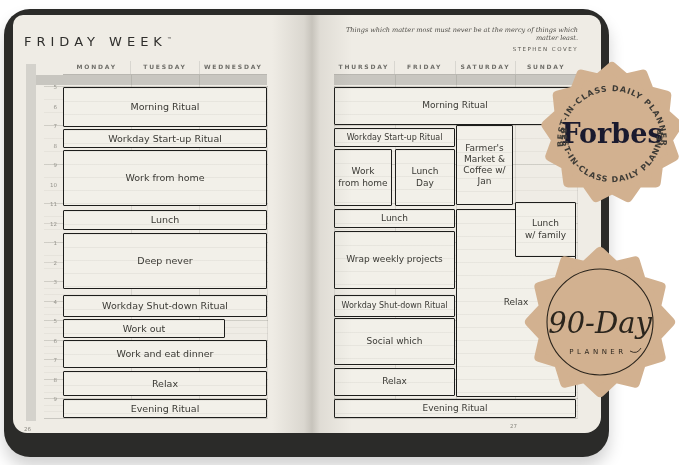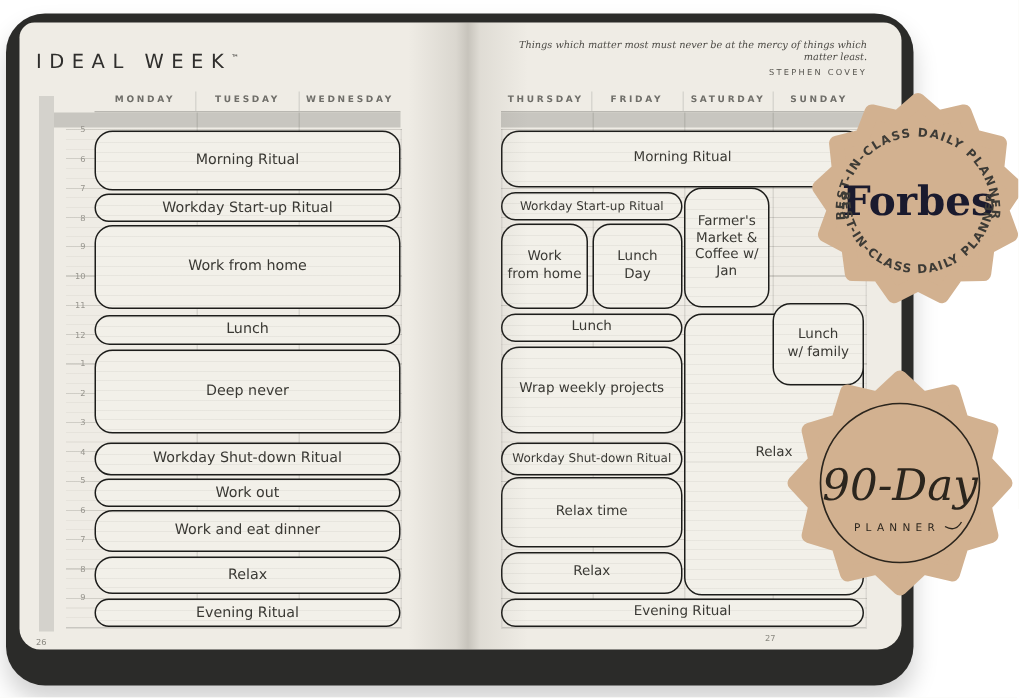--- a/index.html
+++ b/index.html
@@ -29,21 +29,21 @@
   .lines-layer{position:absolute;top:86px;height:332px;border-bottom:1px solid #c9c7c1;
     background-image:
       repeating-linear-gradient(to bottom, rgba(60,58,50,0.13) 0 0.8px, transparent 0.8px 19.53px),
       repeating-linear-gradient(to bottom, rgba(60,58,50,0.05) 0 0.7px, transparent 0.7px 6.51px);}
   .lines-left{left:44px;width:223px;border-right:1px solid rgba(0,0,0,0.08);}
   .lines-right{left:334px;width:242px;border-left:1px solid rgba(0,0,0,0.08);
                border-right:1px solid rgba(0,0,0,0.08);}
   .vline{position:absolute;top:75px;height:343px;width:1px;background:rgba(60,58,50,0.12);}
   .time-label{position:absolute;left:44px;width:13px;text-align:right;font-size:5.5px;
               color:#96948d;}
-  .event{position:absolute;box-sizing:border-box;border:1.6px solid #1d1d1b;border-radius:12px;
+  .event{position:absolute;box-sizing:border-box;border:1.6px solid #1d1d1b;border-radius:1px;
          background-color:#f2f0e9;
          background-image:repeating-linear-gradient(to bottom, rgba(60,58,50,0.06) 0 0.7px, transparent 0.7px 6.51px);
          display:flex;align-items:center;justify-content:center;overflow:hidden;}
   .event-label{font-size:9.5px;color:#3a3934;text-align:center;white-space:pre-line;
                line-height:1.25;}
   #events-right .event-label{font-size:9px;}
   #events-right .event.small .event-label{font-size:8px;}
   .page-num{position:absolute;font-size:5.5px;color:#8a8880;}
   .pn-left{left:24px;top:426px;}
   .pn-right{left:510px;top:423px;}
@@ -62,21 +62,21 @@
 </head>
 <body>
 
 <div class="canvas">
 
   <div class="cover"></div>
 
   <div class="pages"></div>
 
   <div class="page-title">
-    <span>IDEAL WEEK</span><sup>™</sup>
+    <span>FRIDAY WEEK</span><sup>™</sup>
   </div>
   <div class="edge-strip"></div>
   <div class="headers headers-left" id="headers-left">
       <div class="day-cell">MONDAY</div>
       <div class="day-cell">TUESDAY</div>
       <div class="day-cell">WEDNESDAY</div>
     </div>
   <div class="grey-band band-left"></div>
   <div class="lines-layer lines-left"></div>
   <div class="vline" style="left:131px;"></div>
@@ -112,21 +112,21 @@
       </div>
       <div class="event" style="left: 63px; top: 210px; width: 204px; height: 20px;">
         <span class="event-label">Lunch</span>
       </div>
       <div class="event" style="left: 63px; top: 233px; width: 204px; height: 56px;">
         <span class="event-label">Deep never</span>
       </div>
       <div class="event" style="left: 63px; top: 295px; width: 204px; height: 22px;">
         <span class="event-label">Workday Shut-down Ritual</span>
       </div>
-      <div class="event" style="left: 63px; top: 319px; width: 204px; height: 19px;">
+      <div class="event" style="left: 63px; top: 319px; width: 162px; height: 19px;">
         <span class="event-label">Work out</span>
       </div>
       <div class="event" style="left: 63px; top: 340px; width: 204px; height: 28px;">
         <span class="event-label">Work and eat dinner</span>
       </div>
       <div class="event" style="left: 63px; top: 371px; width: 204px; height: 25px;">
         <span class="event-label">Relax</span>
       </div>
       <div class="event" style="left: 63px; top: 399px; width: 204px; height: 19px;">
         <span class="event-label">Evening Ritual</span>
@@ -180,21 +180,21 @@
         <span class="event-label">Lunch
 w/ family</span>
       </div>
       <div class="event" style="left: 334px; top: 231px; width: 121px; height: 58px;">
         <span class="event-label">Wrap weekly projects</span>
       </div>
       <div class="event small" style="left: 334px; top: 295px; width: 121px; height: 22px;">
         <span class="event-label">Workday Shut-down Ritual</span>
       </div>
       <div class="event" style="left: 334px; top: 318px; width: 121px; height: 47px;">
-        <span class="event-label">Relax time</span>
+        <span class="event-label">Social which</span>
       </div>
       <div class="event" style="left: 334px; top: 368px; width: 121px; height: 28px;">
         <span class="event-label">Relax</span>
       </div>
       <div class="event" style="left: 334px; top: 399px; width: 242px; height: 19px;">
         <span class="event-label">Evening Ritual</span>
       </div>
     </div>
   <div class="page-num pn-right">27</div>
 

